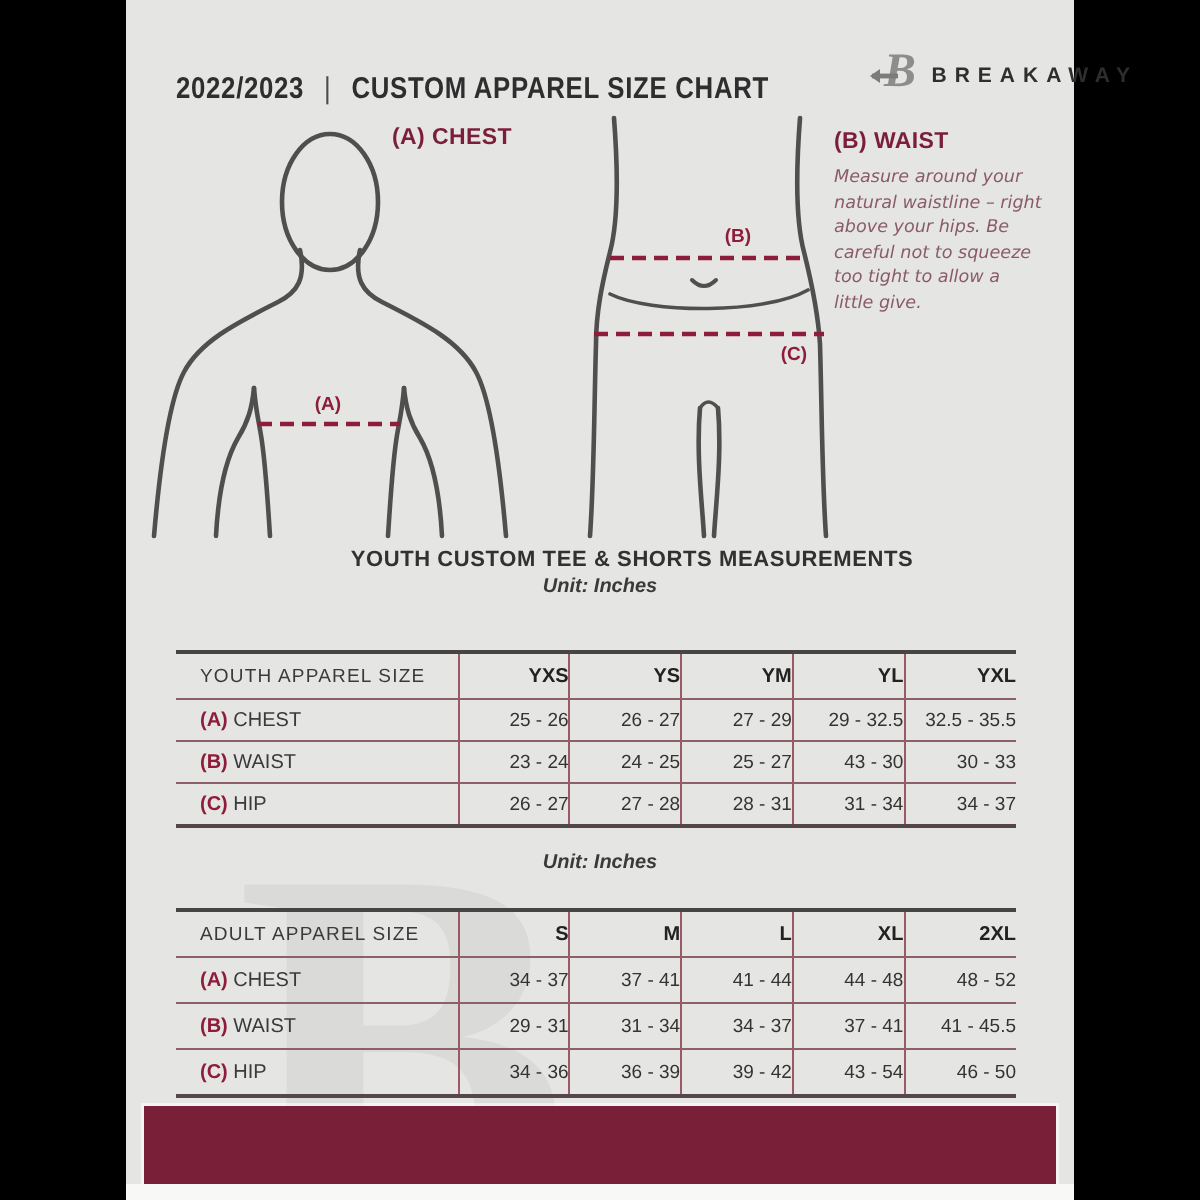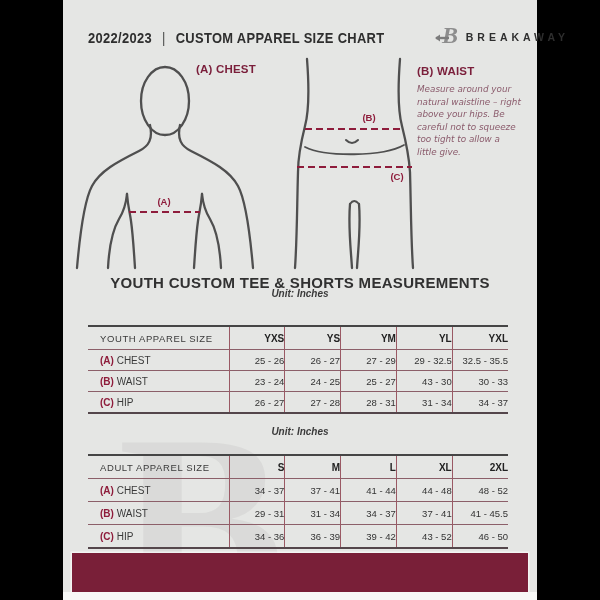--- a/index.html
+++ b/index.html
@@ -1,40 +1,40 @@
 <!DOCTYPE html>
 <html><head>
 <meta charset="utf-8">
 <style>
   html,body{margin:0;padding:0;background:#000;}
   .screen{position:relative;width:600px;height:600px;background:#000;overflow:hidden;
           font-family:"Liberation Sans",sans-serif;}
   .content{position:absolute;left:63px;top:0;width:474px;height:600px;background:#e5e6e4;}
 
   
-  .hdr{position:absolute;left:25px;right:26px;top:22px;display:flex;justify-content:space-between;align-items:center;}
+  .hdr{position:absolute;left:25px;right:26px;top:22px;display:flex;justify-content:space-between;align-items:flex-end;}
   .hdr-title{display:inline-block;transform:scaleX(.86);transform-origin:left center;
              font-weight:bold;font-size:15px;letter-spacing:.4px;color:#2e2e2e;white-space:nowrap;}
   .hdr-title .divider{margin:0 7px;font-weight:normal;color:#4a4a4a;}
   .brand{display:flex;align-items:center;gap:7px;}
   .brand-word{font-weight:bold;font-size:10.5px;letter-spacing:4px;color:#2e2e2e;}
 
   
   .fig-svg{position:absolute;left:0;top:55px;}
   .instr{position:absolute;color:#8a5a6b;}
   .instr h3{margin:0 0 6px 0;font-size:11.5px;font-weight:bold;color:#7a1e3a;letter-spacing:.2px;}
   .instr p{margin:0;font-size:8.8px;line-height:12.5px;font-style:italic;white-space:pre-line;
            font-family:"DejaVu Sans",sans-serif;}
   .instr-chest{left:133px;top:63px;width:118px;}
   .instr-waist{left:354px;top:65px;width:104px;}
   .instr-hips{left:354px;top:168px;width:112px;}
 
   
-  .tbl-title{position:absolute;left:0;width:474px;text-align:center;font-weight:bold;
-             font-size:15px;color:#313131;letter-spacing:.3px;}
+  .tbl-title{position:absolute;left:16px;width:474px;text-align:center;font-weight:bold;
+             font-size:11px;color:#313131;letter-spacing:.3px;}
   .tbl-unit{position:absolute;left:0;width:474px;text-align:center;font-size:10px;
             font-style:italic;font-weight:bold;color:#3a3a3a;}
   table.size{position:absolute;left:25px;width:420px;border-collapse:collapse;table-layout:fixed;z-index:2;margin-top:15px;}
   table.size th,table.size td{border-left:1px solid #9a5964;border-right:1px solid #9a5964;
       text-align:right;vertical-align:middle;padding:0;}
   table.size th:first-child,table.size td:first-child{border-left:none;text-align:left;}
   table.size th:last-child,table.size td:last-child{border-right:none;}
   table.size tr{border-bottom:1.5px solid #8c5f69;}
   table.size thead tr{border-top:2px solid #454545;}
   table.size tbody tr:last-child{border-bottom:2px solid #54464b;}
@@ -210,21 +210,21 @@
             <td>31 - 34</td>
             <td>34 - 37</td>
             <td>37 - 41</td>
             <td>41 - 45.5</td>
           </tr>
           <tr>
             <td class="rowhead"><span class="prefix">(C) </span><span>HIP</span></td>
             <td>34 - 36</td>
             <td>36 - 39</td>
             <td>39 - 42</td>
-            <td>43 - 52</td>
+            <td>43 - 54</td>
             <td>46 - 50</td>
           </tr>
         </tbody>
       </table>
 
     <div class="footer-bar"></div>
     <div class="bottom-strip"></div>
   </div>
 </div>
 

